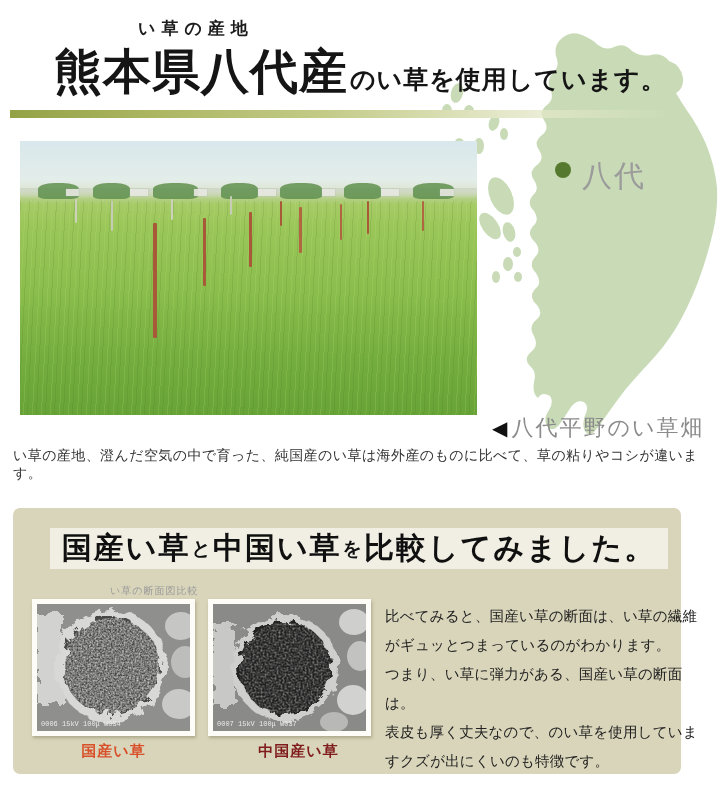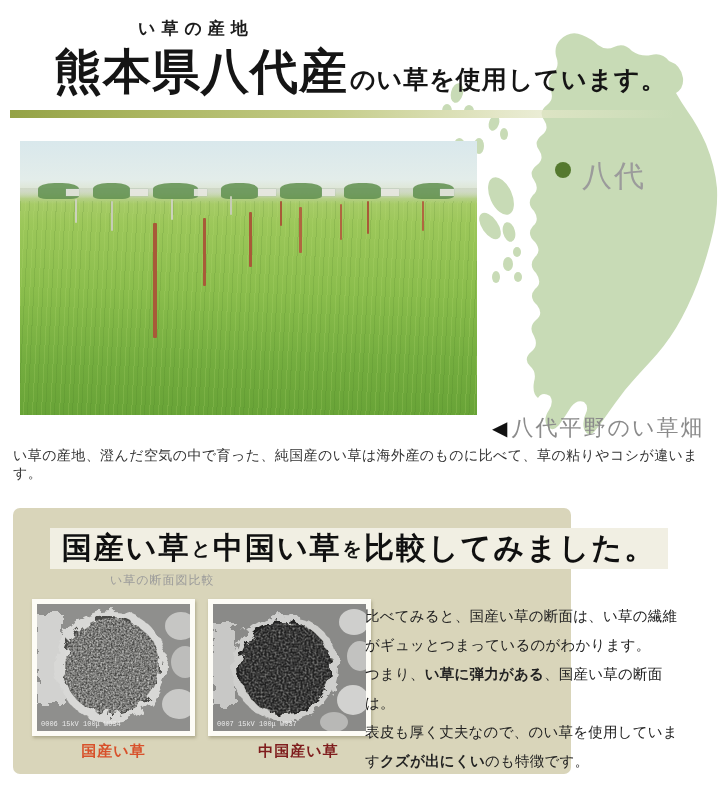--- a/index.html
+++ b/index.html
@@ -69,47 +69,47 @@
   .photo-caption .arrow { color:#111111; font-size:20px; margin-right:2px; }
 
   
   .lead {
     position:absolute; left:13px; top:446px; width:702px;
     font-size:14px; color:#333333; letter-spacing:.4px; line-height:18px;
   }
 
   
   .compare-box {
-    position:absolute; left:13px; top:508px; width:558px; height:266px;
+    position:absolute; left:13px; top:508px; width:668px; height:266px;
     background:#d9d5ba; border-radius:7px;
   }
   .compare-header {
     position:absolute; left:37px; top:20px; width:618px; height:41px;
     background:#f1efe3; display:flex; align-items:center; justify-content:center;
     white-space:nowrap;
   }
   .compare-header .big { font-size:30px; font-weight:700; color:#101010; letter-spacing:2px; }
   .compare-header .sm  { font-size:19px; font-weight:700; color:#101010; letter-spacing:1px; padding:0 1px; }
   .note-label {
-    position:absolute; left:97px; top:64px; font-size:12px; color:#9a9a9a; letter-spacing:1px;
+    position:absolute; left:97px; top:76px; font-size:10px; color:#9a9a9a; letter-spacing:1px;
   }
   .sem-fig {
     position:absolute; top:91px; width:163px; height:137px;
     background:#fdfcf6; padding:5px; box-shadow:1px 2px 3px rgba(90,85,50,.35);
   }
   .sem-fig svg { display:block; width:153px; height:127px; }
   .sem-label {
     position:absolute; top:234px; width:163px; text-align:center;
     font-size:15px; font-weight:700; letter-spacing:1px;
   }
   .compare-desc {
-    position:absolute; left:352px; top:94px; width:322px;
+    position:absolute; left:372px; top:94px; width:322px;
     font-size:14.5px; color:#222222; line-height:29px; letter-spacing:.2px;
   }
-  .compare-desc b { font-weight:700; }
+  .compare-desc b { font-weight:400; }
 </style>
 </head>
 <body>
 
 <div id="stage">
 
   <div class="map-wrap">
     <svg viewBox="0 0 282 412" xmlns="http://www.w3.org/2000/svg" aria-hidden="true">
       <g fill="#c8dbb6">
 

